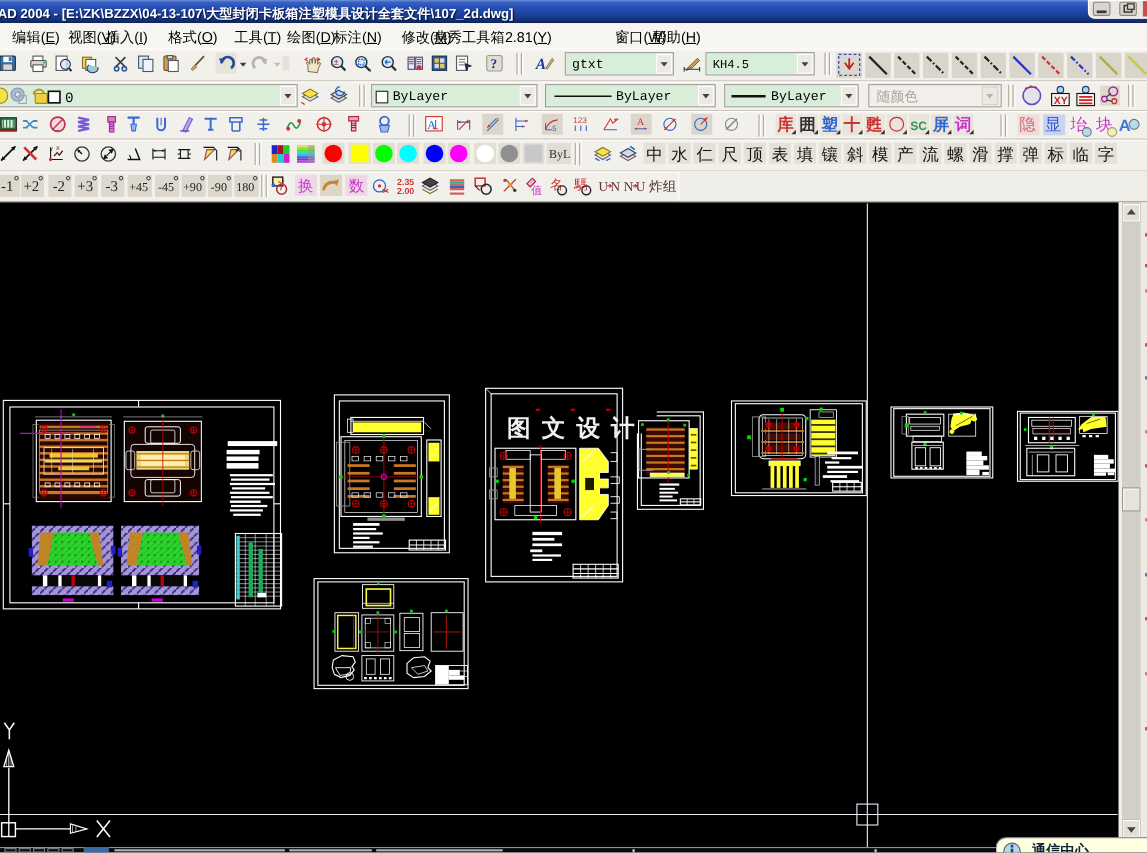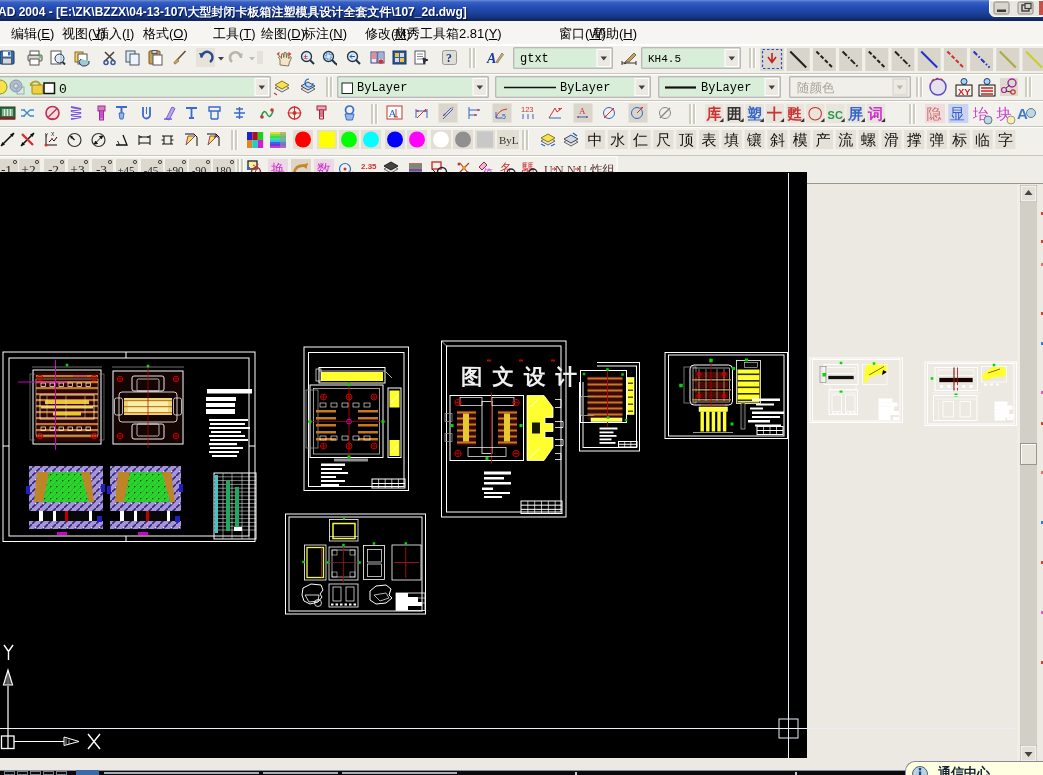--- a/index.html
+++ b/index.html
@@ -3,39 +3,39 @@
 html,body{margin:0;padding:0;width:1043px;height:775px;overflow:hidden;background:#ece9e2;}
 *{box-sizing:border-box;}
 body{font-family:"Liberation Sans",sans-serif;position:relative;}
 #titlebar{position:absolute;left:0;top:0;width:1043px;height:21px;
  background:linear-gradient(to bottom,#6a90d8 0%,#3a60c2 10%,#2750b8 30%,#1d429e 62%,#16357e 82%,#0e2356 100%);}
 #titletext{position:absolute;left:-2px;top:4px;color:#fff;font-size:12px;font-weight:bold;
  font-family:"Liberation Sans",sans-serif;white-space:nowrap;letter-spacing:0px;text-shadow:1px 1px 1px #05103a;}
 #menubar{position:absolute;left:0;top:21px;width:1043px;height:24px;background:#f6f5f1;border-bottom:1px solid #fff;}
 #menubar span{position:absolute;top:4px;font-size:13px;color:#000;}
 u{text-decoration:underline;}
-#canvas{position:absolute;left:0;top:172px;width:807px;height:586px;background:#000;}
+#canvas{position:absolute;left:0;top:184px;width:1017px;height:586px;background:#000;}
 </style></head><body>
 
 <div id="titlebar"></div>
 <div id="titletext">AD 2004 - [E:\ZK\BZZX\04-13-107\大型封闭卡板箱注塑模具设计全套文件\107_2d.dwg]</div>
 <div style="position:absolute;left:989px;top:0;width:54px;height:17px;background:#e8e6e0;border:1px solid #fff;border-radius:0 0 0 6px;"></div>
 <svg style="position:absolute;left:989px;top:0" width="54" height="18">
 <rect x="5" y="2" width="15" height="12" rx="1.5" fill="#d8d5ce" stroke="#8a887f"></rect>
 <rect x="8" y="9.5" width="9" height="2.5" fill="#3c3a36"></rect>
 <rect x="29" y="2" width="15" height="12" rx="1.5" fill="#d8d5ce" stroke="#8a887f"></rect>
 <rect x="33" y="5" width="7" height="6" fill="none" stroke="#3c3a36" stroke-width="1.4"></rect>
 <rect x="36" y="3.5" width="6" height="5" fill="#d8d5ce" stroke="#3c3a36" stroke-width="1.2"></rect>
 <rect x="50" y="1" width="4" height="14" fill="#c85048"></rect>
 </svg>
 <div id="menubar">
     <span style="left:11px">编辑(<u>E</u>)</span>
     <span style="left:62px">视图(<u>V</u>)</span>
     <span style="left:96px">插入(<u>I</u>)</span>
-    <span style="left:143px">格式(<u>O</u>)</span>
+    <span style="left:153px">格式(<u>O</u>)</span>
     <span style="left:213px">工具(<u>T</u>)</span>
     <span style="left:261px">绘图(<u>D</u>)</span>
     <span style="left:303px">标注(<u>N</u>)</span>
     <span style="left:365px">修改(<u>M</u>)</span>
     <span style="left:394px">燕秀工具箱2.81(<u>Y</u>)</span>
     <span style="left:559px">窗口(<u>W</u>)</span>
     <span style="left:593px">帮助(<u>H</u>)</span>
   </div>
 <svg style="position:absolute;left:0;top:45px" width="1043" height="29">
     <rect width="1043" height="29" fill="#f2f0ea"></rect>

